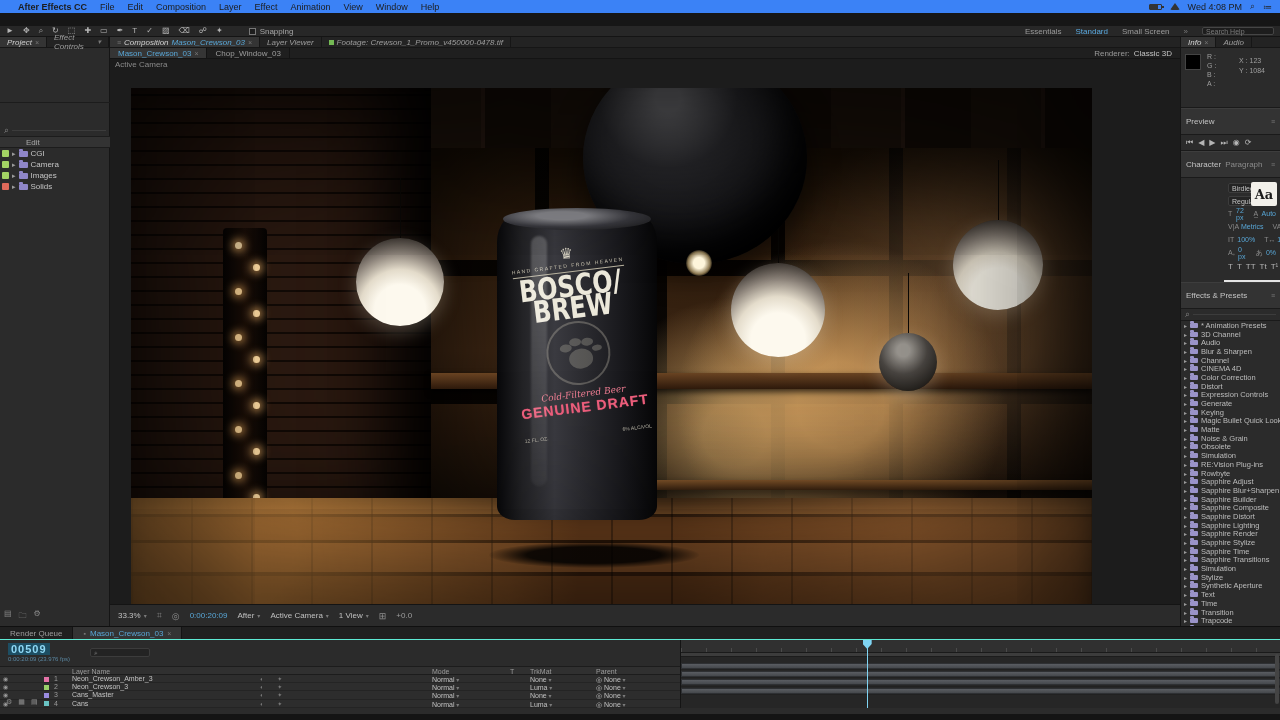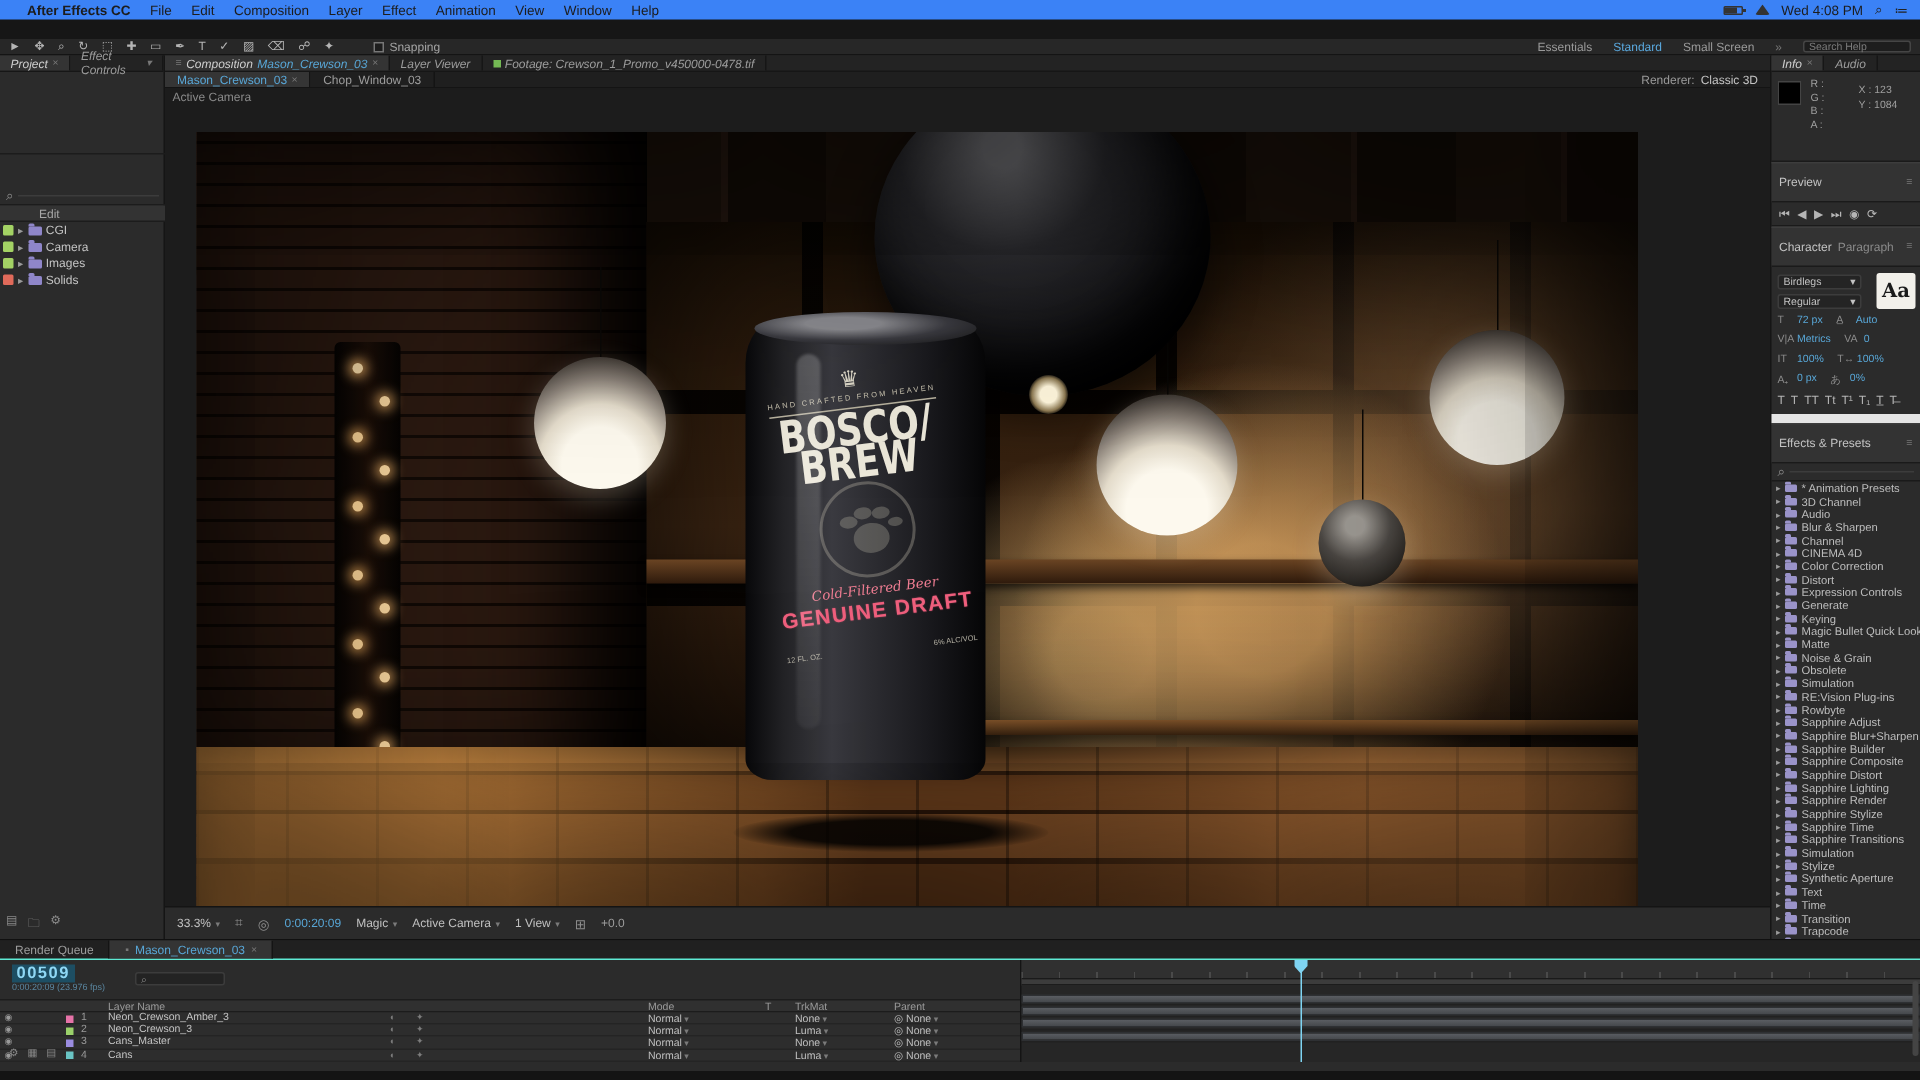--- a/index.html
+++ b/index.html
@@ -149,21 +149,21 @@
 
   
   .right-panel { position:absolute; left:1180px; top:37px; width:100px; height:589px; background:#2b2b2b; border-left:1px solid #151515; }
   .info-body { position:relative; height:60px; border-bottom:1px solid #1a1a1a; padding:4px; font-size:7px; color:#9f9f9f; }
   .swatch { position:absolute; left:4px; top:6px; width:16px; height:16px; background:#000; border:1px solid #444; }
   .chan { position:absolute; left:26px; top:4px; line-height:9px; }
   .xy { position:absolute; left:58px; top:8px; line-height:10px; }
   .panel-header { height:27px; background:#333; border-top:1px solid #3d3d3d; border-bottom:1px solid #1a1a1a; display:flex; align-items:center; padding:0 5px; gap:4px; color:#c3c3c3; font-size:8px; }
   .panel-header .hx { margin-left:auto; color:#777; font-size:7px; }
   .preview-buttons { height:16px; display:flex; align-items:center; gap:5px; padding:0 5px; border-bottom:1px solid #1a1a1a; color:#b5b5b5; font-size:8px; }
-  .char-body { position:relative; height:104px; border-bottom:6px solid #e5e5e5; padding:3px 4px; font-size:7px; }
+  .char-body { position:relative; height:104px; border-bottom:2px solid #e5e5e5; padding:3px 4px; font-size:7px;margin-left:43px; }
   .char-row { display:flex; align-items:center; gap:3px; height:13px; }
   .char-row .lab { color:#8a8a8a; width:10px; font-size:7px; }
   .char-val { color:#58a6d6; }
   .char-dd { color:#c3c3c3; background:#242424; border:1px solid #3c3c3c; border-radius:2px; padding:0 3px; height:10px; line-height:9px; flex:1; display:flex; justify-content:space-between; }
   .font-preview { position:absolute; right:3px; top:4px; width:26px; height:24px; background:#f2f0ea; border-radius:2px; color:#1a1a1a; font-family:"DejaVu Serif", serif; font-weight:bold; font-size:13px; display:flex; align-items:center; justify-content:center; }
   #char-buttons { display:flex; gap:4px; margin-top:3px; color:#b5b5b5; font-size:8px; }
   .fx-search { height:12px; display:flex; align-items:center; gap:3px; padding:0 4px; color:#8a8a8a; border-bottom:1px solid #1a1a1a; }
   #fx-list { overflow:hidden; }
   .fx-row { display:flex; align-items:center; gap:3px; height:8.7px; padding-left:3px; font-size:7.5px; color:#bdbdbd; white-space:nowrap; }
   .fx-row .tri { font-size:6px; }
@@ -383,21 +383,21 @@
     </div>
     <div class="viewer-bottom">
       <span class="vb-group dd">
           <span>33.3%</span>
           <span class="car">▾</span>
         </span>
       <span class="vb-icon">⌗</span>
       <span class="vb-icon">◎</span>
       <span class="vb-time">0:00:20:09</span>
       <span class="vb-group dd">
-          <span>Magic</span>
+          <span>After</span>
           <span class="car">▾</span>
         </span>
       <span class="vb-group dd">
           <span>Active Camera</span>
           <span class="car">▾</span>
         </span>
       <span class="vb-group dd">
           <span>1 View</span>
           <span class="car">▾</span>
         </span>

